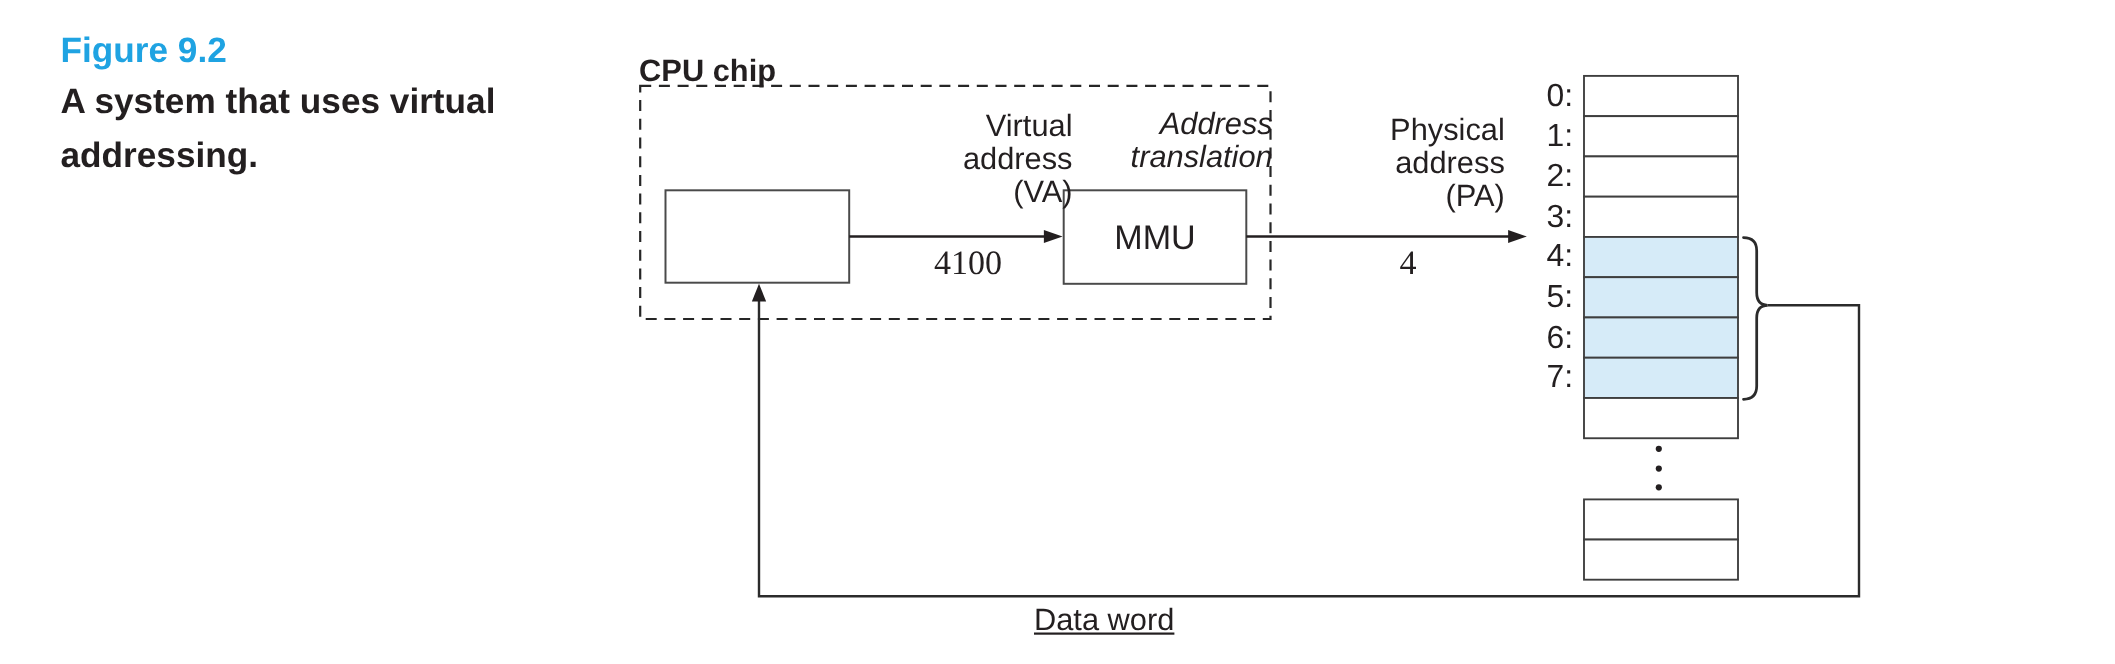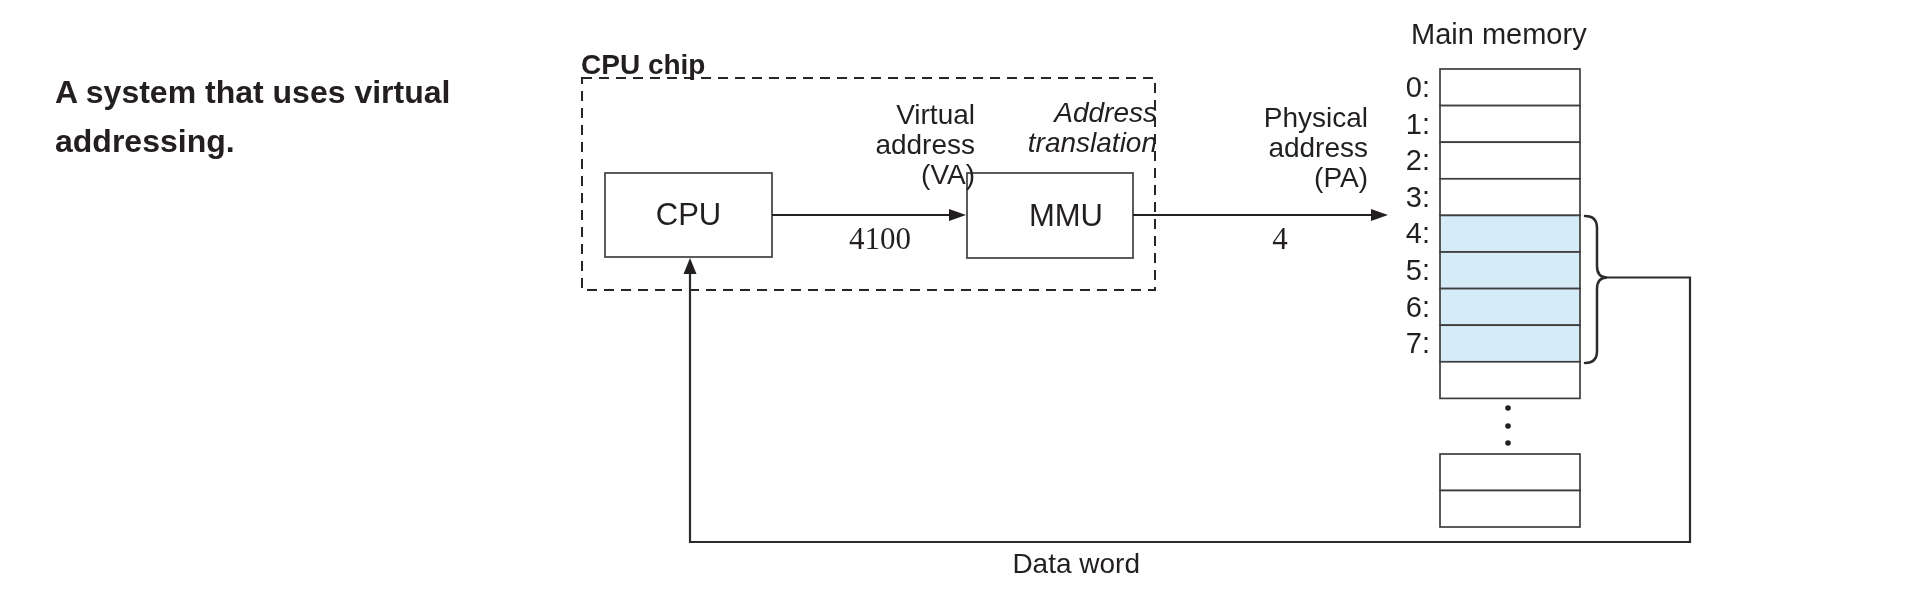--- a/index.html
+++ b/index.html
@@ -16,21 +16,21 @@
   .fig-label{left:55px;top:24px;font-size:32px;font-weight:bold;color:var(--accent,#1FA3E2);line-height:42px;}
   .fig-caption{left:55px;top:68px;font-size:32px;font-weight:bold;line-height:49px;white-space:pre-line;width:420px;}
   .lbl{font-size:28px;line-height:30px;}
   .ctr{text-align:right;white-space:pre-line;}
   .italic{font-style:italic;}
   .box-lbl{display:flex;align-items:center;justify-content:center;font-size:31px;}
   .val{font-family:"Liberation Serif",serif;font-size:31px;text-align:center;}
   .mem-title{left:1411px;top:18px;font-size:29px;}
   .row-lbl{left:1330px;width:100px;text-align:right;font-size:29px;height:37px;line-height:37px;}
   .m1-lbl{left:1270px;width:160px;text-align:right;font-size:29px;top:490px;height:37px;line-height:37px;}
-  .data-word{left:940px;top:548px;width:200px;text-align:right;font-size:28px;}
+  .data-word{left:940px;top:548px;width:200px;text-align:left;font-size:28px;text-decoration:underline;}
   
   .box{fill:#ffffff;stroke:#4a4a4a;stroke-width:1.8;}
   .dashed{fill:none;stroke:#262626;stroke-width:2;stroke-dasharray:10 7;}
   .mr{fill:#ffffff;stroke:#3e3e3e;stroke-width:1.7;}
   .mr.hl{fill:var(--hl,#D6EBF8);}
   .wire{fill:none;stroke:#2b2b2b;stroke-width:2.2;}
   .arrowline{stroke:#231F20;stroke-width:2.2;}
   .head{fill:#231F20;stroke:none;}
   .brace{fill:none;stroke:#2b2b2b;stroke-width:2.5;stroke-linecap:round;}
   .dot{fill:#231F20;}
@@ -73,41 +73,40 @@
 
     <rect class="mr" x="1440" y="454" width="140" height="36.5"></rect>
     <rect class="mr" x="1440" y="490.5" width="140" height="36.5"></rect>
 
     <path class="brace" d="M 1585 216 Q 1597 216 1597 228 L 1597 266 Q 1597 277.5 1607 277.5 Q 1597 277.5 1597 289 L 1597 351 Q 1597 363 1585 363"></path>
 
     <polyline class="wire" points="1607,277.5 1690,277.5 1690,542 690,542 690,272"></polyline>
     <polygon class="head" points="690,258 683.5,274 696.5,274"></polygon>
   </svg>
 
+  <div class="t fig-label">Figure 9.2</div>
   <div class="t fig-caption">A system that uses virtual
 addressing.</div>
 
   <div class="t lbl" style="left:581px;top:50px;font-weight:bold;">CPU chip</div>
 
   <div class="t lbl ctr" style="left:775px;top:100px;width:200px;">Virtual
 address
 (VA)</div>
   <div class="t lbl ctr italic" style="left:957px;top:98px;width:200px;">Address
 translation</div>
   <div class="t lbl ctr" style="left:1168px;top:103px;width:200px;">Physical
 address
 (PA)</div>
 
   <div class="t val" style="left:805px;top:221px;width:150px;">4100</div>
   <div class="t val" style="left:1205px;top:221px;width:150px;">4</div>
 
-  <div class="t box-lbl" style="left:605px;top:173px;width:167px;height:84px;">CPU</div>
-  <div class="t box-lbl" style="left:967px;top:173px;width:166px;height:85px;padding-left:16px;">MMU</div>
+  <div class="t box-lbl" style="left:967px;top:173px;width:166px;height:85px;">MMU</div>
 
-  <div class="t mem-title">Main memory</div>
 
   <div class="t row-lbl" style="top:69px;">0:</div>
   <div class="t row-lbl" style="top:105.6px;">1:</div>
   <div class="t row-lbl" style="top:142.2px;">2:</div>
   <div class="t row-lbl" style="top:178.8px;">3:</div>
   <div class="t row-lbl" style="top:215.4px;">4:</div>
   <div class="t row-lbl" style="top:252px;">5:</div>
   <div class="t row-lbl" style="top:288.6px;">6:</div>
   <div class="t row-lbl" style="top:325.2px;">7:</div>
 

